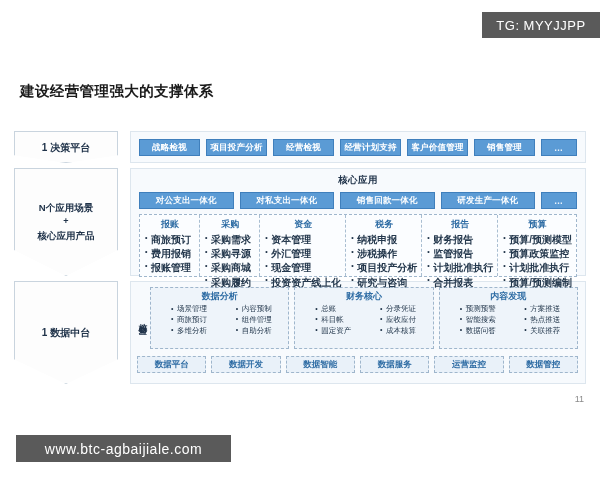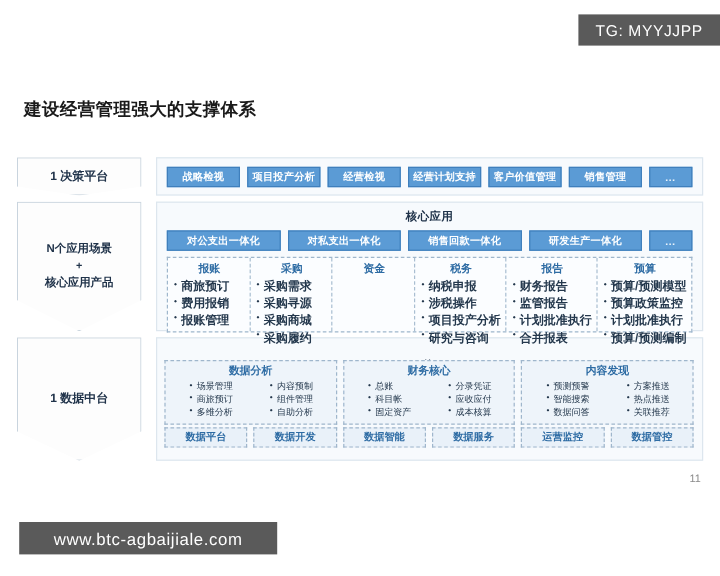--- a/index.html
+++ b/index.html
@@ -235,20 +235,26 @@
           <ul>
             <li>采购需求</li>
             <li>采购寻源</li>
             <li>采购商城</li>
             <li>采购履约</li>
           </ul>
         </div>
 
         <div class="col">
           <div class="col-title">资金</div>
+          <ul>
+            <li>资本管理</li>
+            <li>外汇管理</li>
+            <li>现金管理</li>
+            <li>投资资产线上化</li>
+          </ul>
         </div>
 
         <div class="col">
           <div class="col-title">税务</div>
           <ul>
             <li>纳税申报</li>
             <li>涉税操作</li>
             <li>项目投产分析</li>
             <li>研究与咨询</li>
           </ul>
@@ -278,21 +284,21 @@
     </div>
   </div>
 
   <div style="height:5px;"></div>
 
   <div class="row" style="height:103px;">
     <div class="banner">1 数据中台</div>
     <div class="gap"></div>
     <div class="panel" style="padding:5px 7px 6px 6px;">
 
-      <div class="dm-inner" style="height:62px;flex-direction:column;">
+      <div class="dm-inner" style="height:62px;">
         <div class="vlabel">核心财企</div>
         <div class="dm-groups">
 
           <div class="dm-group">
             <div class="dm-title">数据分析</div>
             <div class="dm-cols">
               <ul>
                 <li>场景管理</li>
                 <li>商旅预订</li>
                 <li>多维分析</li>

